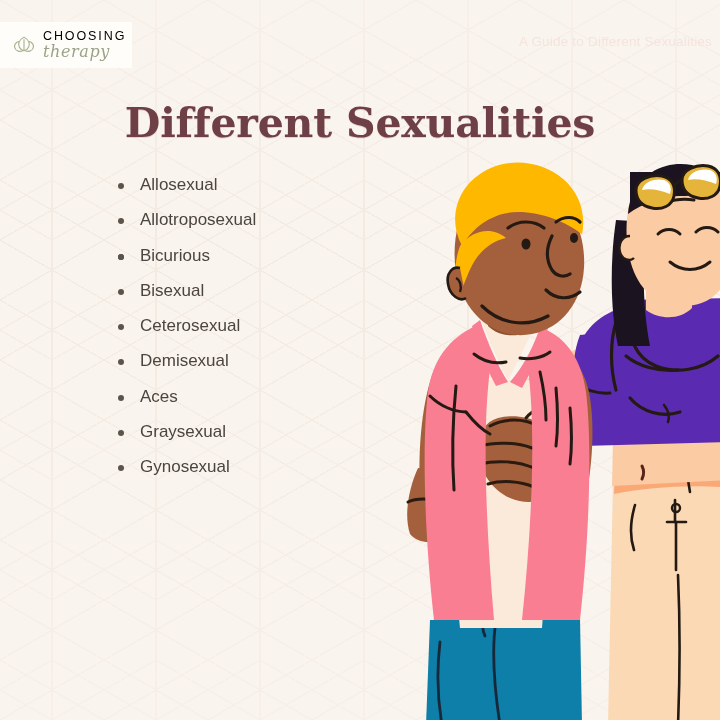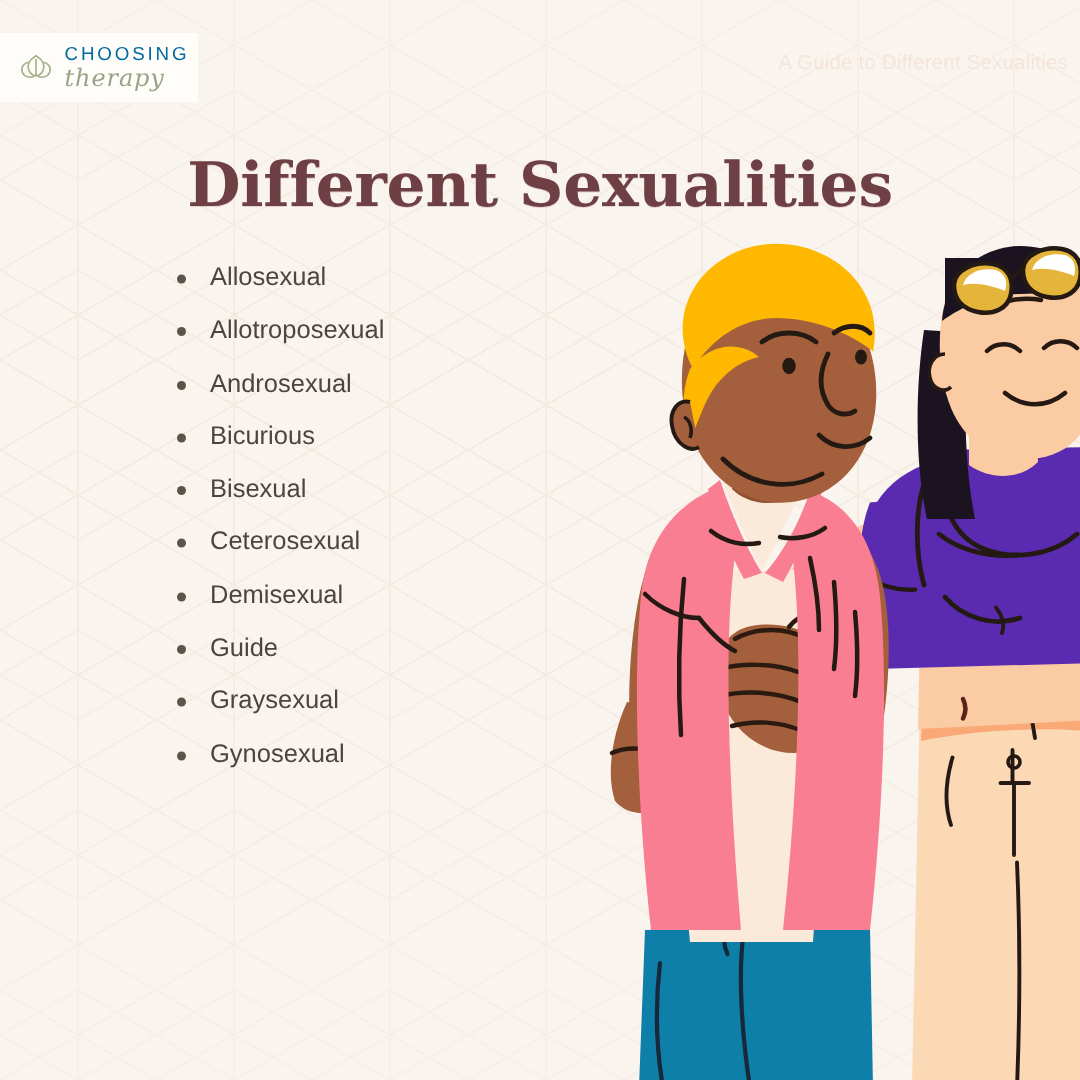--- a/index.html
+++ b/index.html
@@ -40,21 +40,21 @@
 
   
   .logo-box{
     position:absolute;left:0;top:22px;width:132px;height:46px;
     background:#fffdfa;display:flex;align-items:center;gap:5px;padding-left:10px;
     box-sizing:border-box;
   }
   .logo-mark{width:28px;height:28px;flex:0 0 28px;}
   .logo-text{display:flex;flex-direction:column;line-height:1;}
   .logo-word{
-    font-size:12.5px;letter-spacing:1.9px;color:#0369a1;font-weight:400;
+    font-size:12.5px;letter-spacing:1.9px;color:#000000;font-weight:400;
   }
   .logo-script{
     font-family:"DejaVu Serif",serif;font-style:italic;
     font-size:16px;color:#9aa388;letter-spacing:.6px;margin-top:1px;
   }
 
   
   .guide-label{
     position:absolute;right:8px;top:34px;
     font-size:13.5px;color:#f4e4dc;letter-spacing:.2px;white-space:nowrap;
@@ -113,26 +113,26 @@
     </span>
   </div>
 
   <div class="guide-label">A Guide to Different Sexualities</div>
 
   <div class="title">Different Sexualities</div>
 
   <ul class="list">
     <li><span class="dot"></span><span>Allosexual</span></li>
     <li><span class="dot"></span><span>Allotroposexual</span></li>
-    <li><span class="dot"></span><span>Androsexual</span></li>
+    <li><span class="dot"></span></li>
     <li><span class="dot"></span><span>Bicurious</span></li>
     <li><span class="dot"></span><span>Bisexual</span></li>
     <li><span class="dot"></span><span>Ceterosexual</span></li>
     <li><span class="dot"></span><span>Demisexual</span></li>
-    <li><span class="dot"></span><span>Guide</span></li>
+    <li><span class="dot"></span><span>Aces</span></li>
     <li><span class="dot"></span><span>Graysexual</span></li>
     <li><span class="dot"></span><span>Gynosexual</span></li>
   </ul>
 
   <div class="illus">
     <svg viewBox="0 0 400 575" width="400" height="575">
       <defs>
         <clipPath id="frame">
             <rect x="0" y="0" width="400" height="575"></rect>
           </clipPath>

